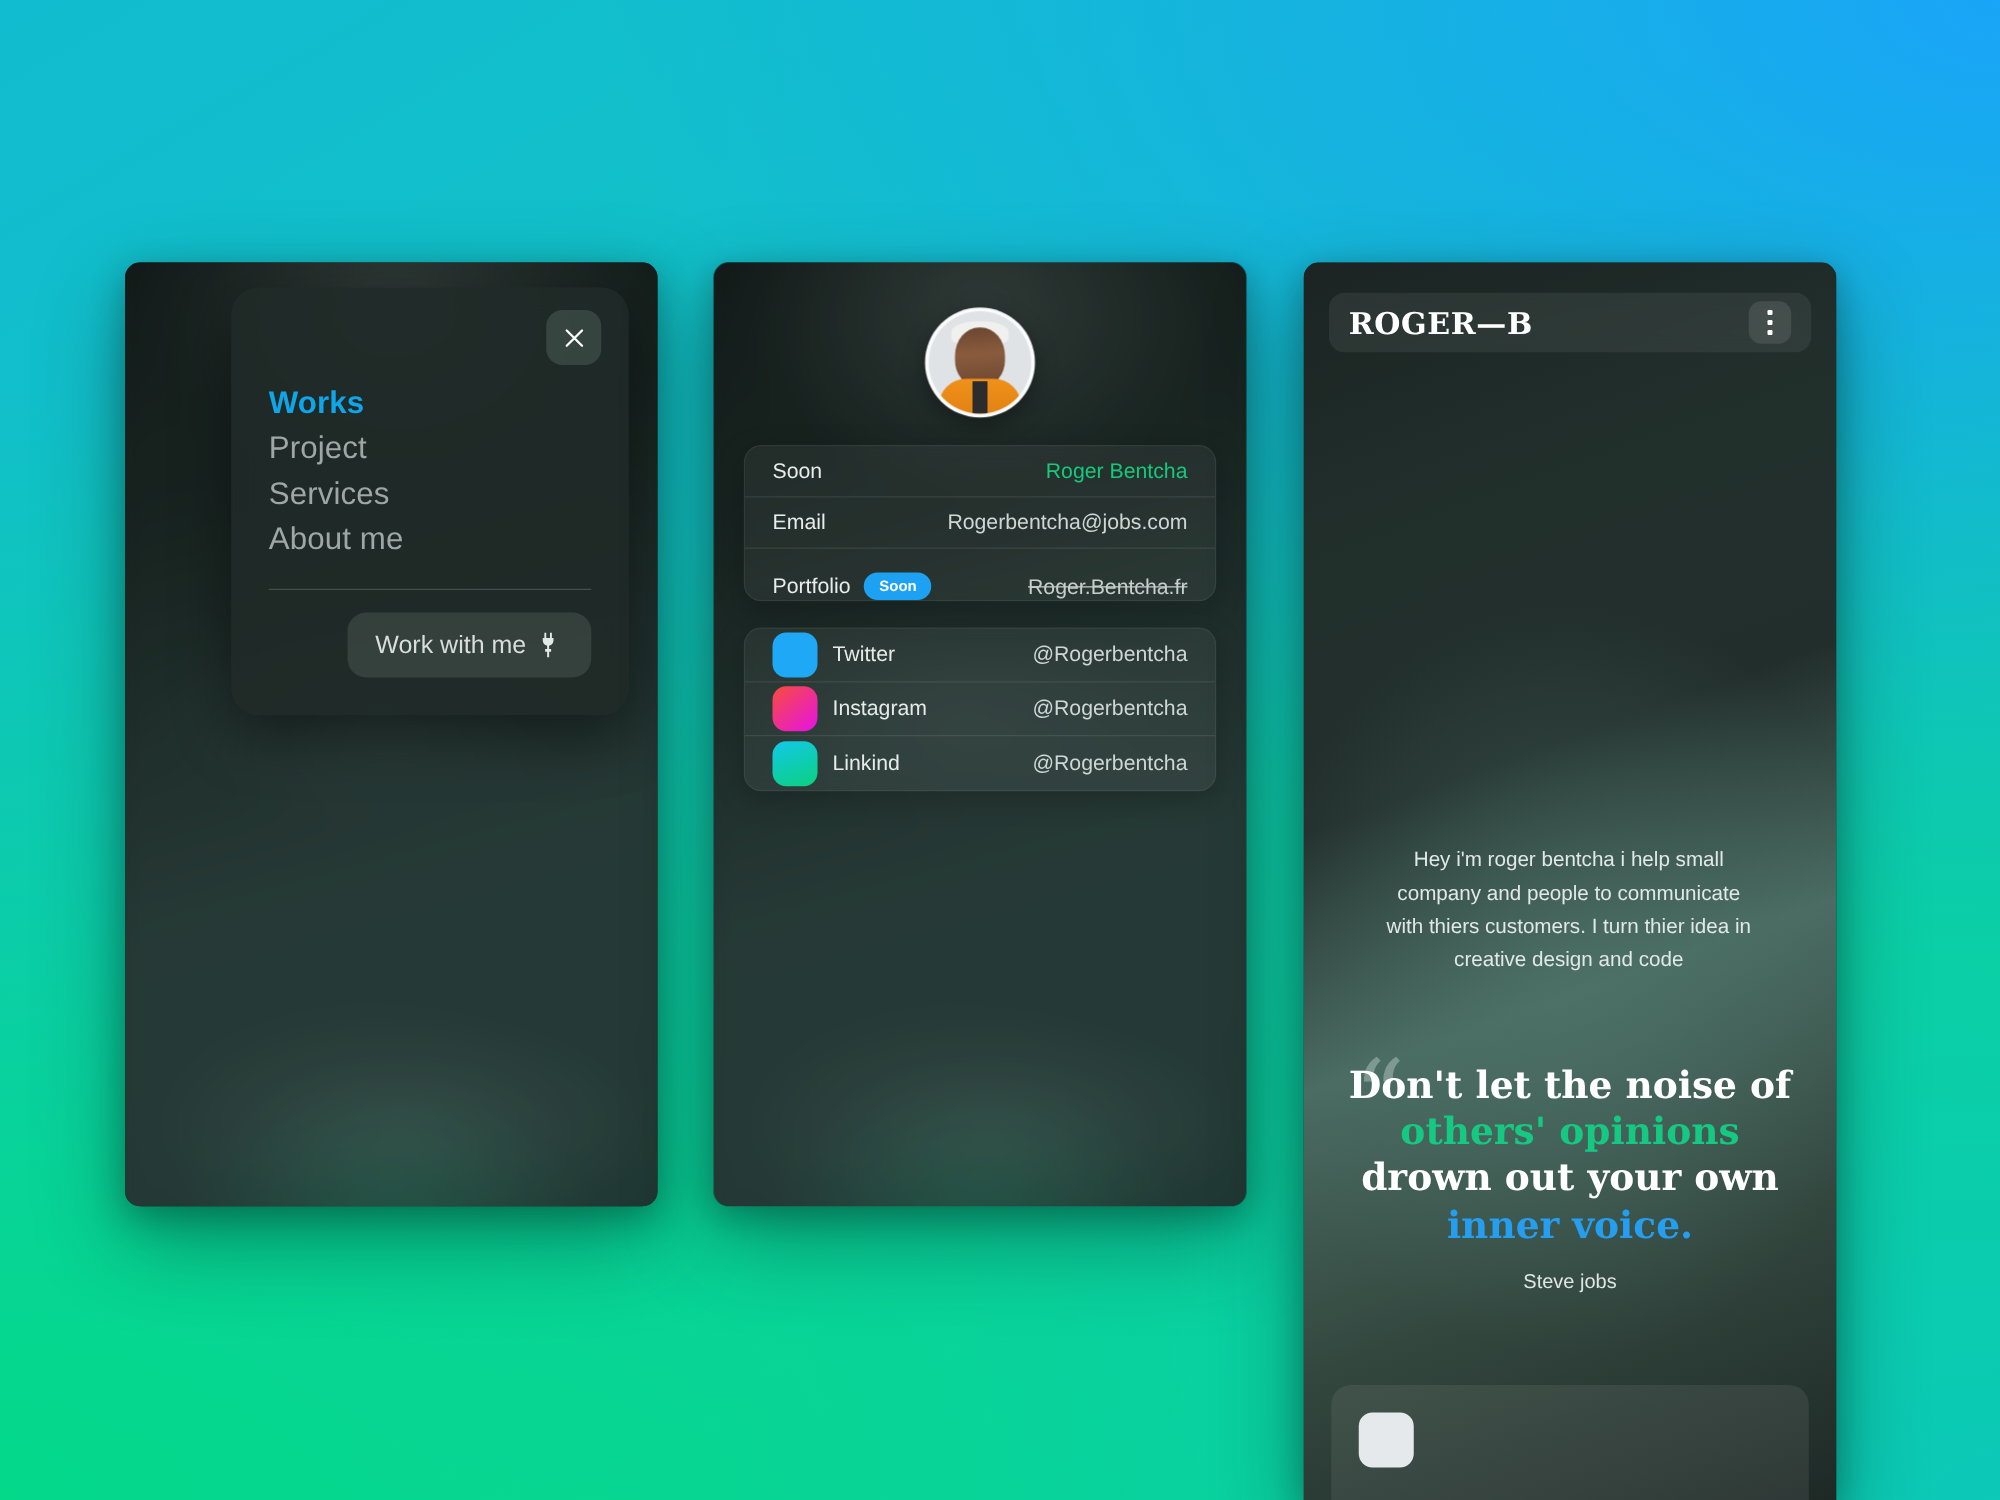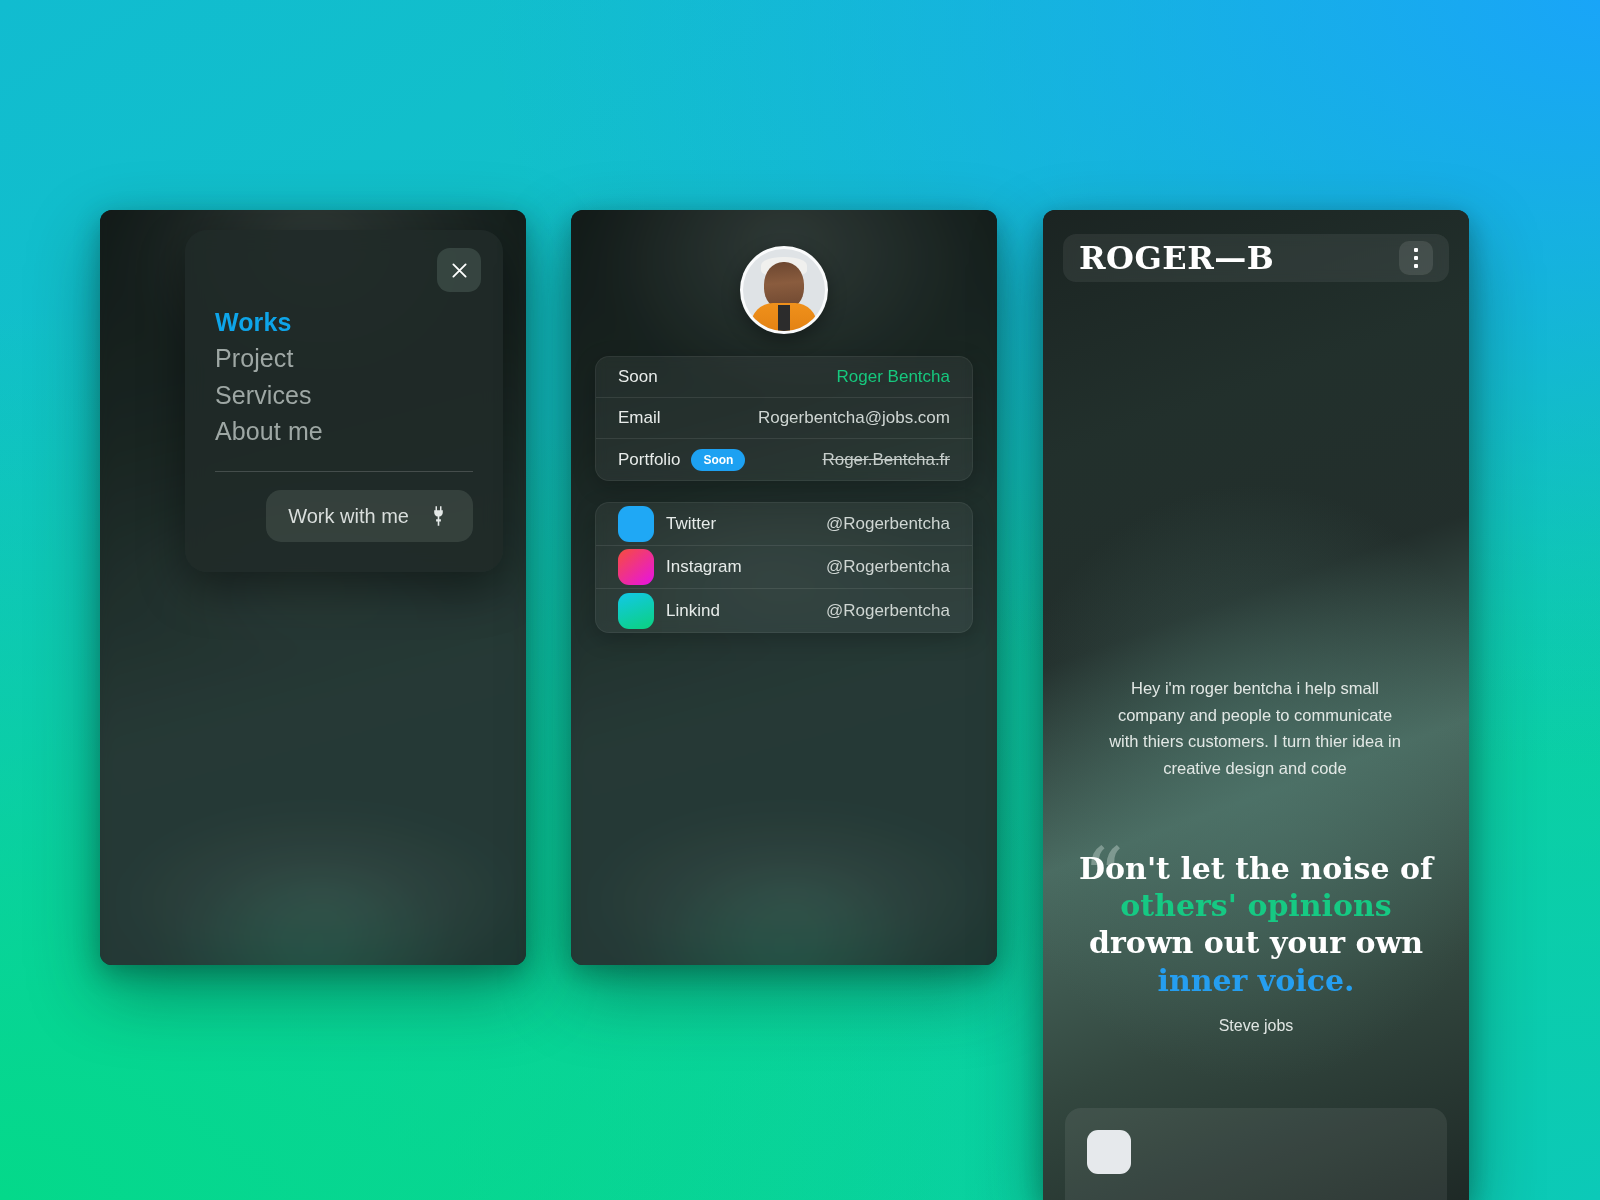--- a/index.html
+++ b/index.html
@@ -67,21 +67,21 @@
   #close-btn svg { width:21px; height:21px; stroke:#fff; stroke-width:2.1; }
   .menu-list { margin-top:48px; }
   .menu-item {
     font-size:25px; line-height:1.45;
     color:#9ea7a4; letter-spacing:.1px; cursor:pointer;
   }
   .menu-item.active { color:#0ea5e9; font-weight:700; }
   #menu-divider { height:1px; background:rgba(255,255,255,.17); margin:22px 0 18px; }
   #work-row { display:flex; justify-content:flex-end; }
   #work-btn {
-    display:flex; align-items:center; gap:18px;
+    display:flex; align-items:center; gap:6px;
     background:rgba(72,86,81,.52);
     border:none; border-radius:15px;
     padding:14px 22px; cursor:pointer;
   }
   #work-btn .label { font-size:20px; color:#d9dedc; }
   #work-btn svg { width:24px; height:24px; fill:#e3e8e6; }
 
   
   #avatar {
     position:absolute; left:50%; top:36px; transform:translateX(-50%);
@@ -121,21 +121,21 @@
   }
   #info-card   { top:146px; }
   #social-card { top:292px; }
 
   .info-row {
     display:flex; align-items:center; justify-content:space-between;
     padding:0 22px; height:41px;
     border-bottom:1px solid rgba(255,255,255,.09);
     cursor:pointer;
   }
-  .info-row:last-child { border-bottom:none; }
+  .info-row:last-child { border-bottom:none;align-items:flex-end; }
   .info-row .k { font-size:17px; color:#e8ecea; display:flex; align-items:center; gap:11px; }
   .info-row .v { font-size:17px; color:#cfd6d3; }
   .info-row .v.accent { color:#16c87e; }
   .info-row .v.struck { text-decoration:line-through; color:#c7cecb; }
   .badge-soon {
     background:#1da1f2; color:#fff;
     font-size:12px; font-weight:700;
     padding:4px 12px; border-radius:11px;
   }
 
@@ -160,21 +160,21 @@
   #top-bar {
     position:absolute; left:20px; top:24px; width:386px; height:48px;
     background:rgba(255,255,255,.07);
     border-radius:13px;
     display:flex; align-items:center; justify-content:space-between;
     padding:0 16px;
     backdrop-filter:blur(6px);
   }
   #brand-logo {
     font-family:"DejaVu Serif", serif;
-    font-weight:700; font-size:32px; color:#fff;
+    font-weight:700; font-size:24px; color:#fff;
     letter-spacing:.5px;
   }
   #menu-dots-btn {
     width:34px; height:34px; border-radius:10px;
     background:rgba(255,255,255,.10);
     display:flex; flex-direction:column; align-items:center;
     justify-content:center; gap:4px;
     border:none; cursor:pointer;
   }
   #menu-dots-btn span { width:4px; height:4px; background:#fff; border-radius:1px; }

